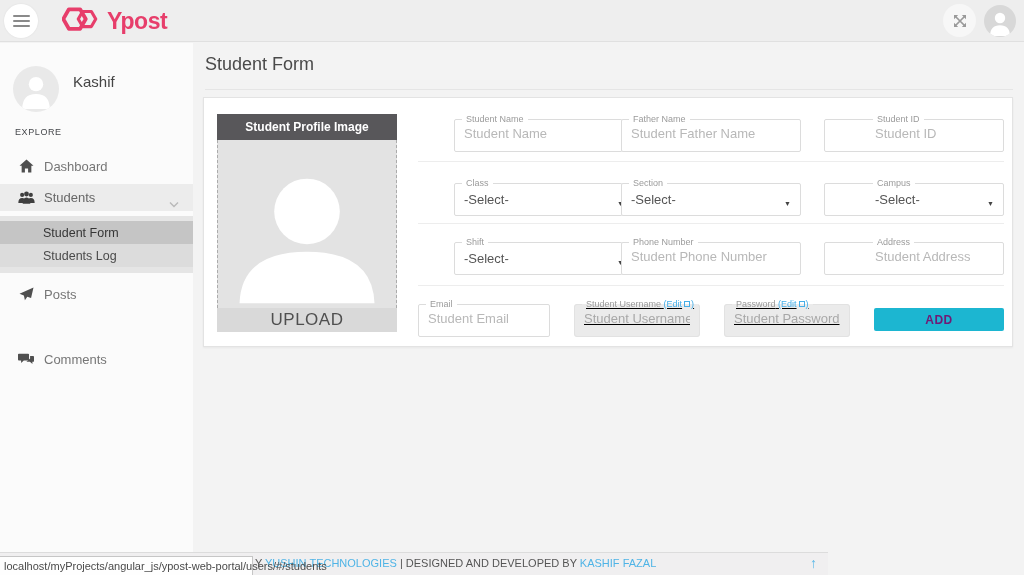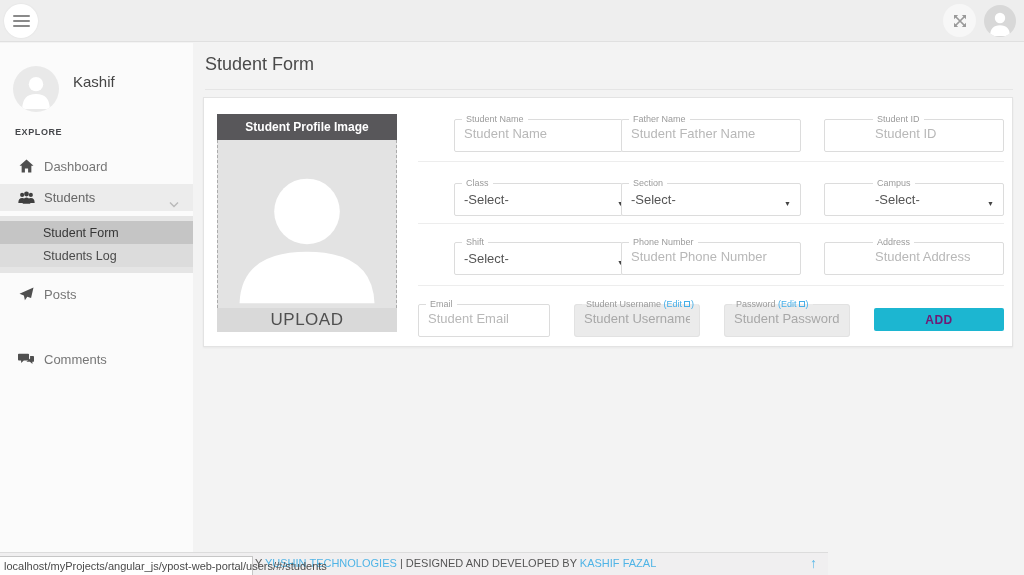--- a/index.html
+++ b/index.html
@@ -16,21 +16,21 @@
   .topbar-right { position:absolute; right:8px; top:4px; display:flex; align-items:center; gap:8px; }
   .fs-btn { width:33px; height:33px; border-radius:50%; background:#f7f7f7; border:none; display:flex; align-items:center; justify-content:center; cursor:pointer; }
   .top-avatar { width:32px; height:32px; border-radius:50%; background:#d8d8d8; overflow:hidden; position:relative; cursor:pointer; }
   .top-avatar svg { position:absolute; left:4px; top:5px; }
 
   
   .sidebar { position:absolute; left:0; top:43px; width:193px; height:509px; background:#fbfbfb; }
   .side-avatar { position:absolute; left:13px; top:23px; width:46px; height:46px; border-radius:50%; background:#e9e9e9; overflow:hidden; }
   .side-avatar svg { position:absolute; left:6px; top:7px; }
   .side-name { position:absolute; left:73px; top:30px; font-size:15px; color:#454545; }
-  .explore { position:absolute; left:15px; top:84px; font-size:9px; font-weight:bold; color:#45474b; letter-spacing:.6px; }
+  .explore { position:absolute; left:15px; top:84px; font-size:9px; font-weight:normal; color:#45474b; letter-spacing:.6px; }
   .nav-item { position:absolute; left:0; width:193px; height:28px; display:flex; align-items:center; cursor:pointer; }
   .nav-item .ico { width:20px; margin-left:16px; display:flex; justify-content:center; }
   .nav-item .lbl { margin-left:8px; font-size:13px; color:#767676; }
   .nav-students { background:#ececec; height:27px; }
   .nav-students .lbl { color:#666; }
   .nav-chev { position:absolute; right:14px; top:10px; }
   .submenu { position:absolute; left:0; top:173px; width:193px; height:57px; background:#e5e5e5; }
   .sub-item { width:193px; height:23px; display:flex; align-items:center; padding-left:43px; font-size:12.5px; color:#4a4a4a; cursor:pointer; }
   .sub-item.active { background:#c5c5c5; color:#363636; margin-top:5px; }
   .sub-item.log { background:#dcdcdc; }
@@ -46,21 +46,21 @@
   .photo-head { height:26px; background:#58575a; color:#fff; font-size:12px; font-weight:bold; display:flex; align-items:center; justify-content:center; }
   .photo-body { height:168px; background:#e3e3e3; border-left:1px dashed #ababab; border-right:1px dashed #ababab; position:relative; overflow:hidden; }
   .photo-body svg { position:absolute; left:14px; bottom:0; }
   .photo-upload { height:24px; background:#d9d9d9; display:flex; align-items:center; justify-content:center; font-size:17px; color:#4f4f4f; letter-spacing:.5px; cursor:pointer; }
 
   
   .ff { position:absolute; width:180px; height:38px; border:1px solid #dcdcdc; border-radius:2px; background:#fff; }
   .ff legend { margin-left:7px; padding:0 4px; font-size:9px; line-height:10px; color:#9b9b9b; white-space:nowrap; }
   .ff input { display:block; width:100%; height:21px; border:none; outline:none; background:transparent; padding:0 9px 2px; font-size:13px; color:#555; font-family:inherit; }
   .ff input::placeholder { color:#b8b8b8; opacity:1; }
-  .ff.disabled { background:#ebebeb; border-color:#e2e2e2; border-radius:3px; }
+  .ff.disabled { background:#ebebeb; border-color:#e2e2e2; border-radius:3px;text-decoration:underline; }
   .ff.disabled input::placeholder { color:#a8a8a8; }
   .selwrap { display:flex; align-items:flex-end; justify-content:space-between; padding:0 9px 2px; height:21px; cursor:pointer; }
   .sel-val { font-size:13px; color:#555; }
   .sel-arrow { font-size:7px; color:#444; margin-top:3px; }
   .edit-link { color:#45aee8; cursor:pointer; }
   .edit-ico { display:inline-block; width:6px; height:6px; border:1px solid #45aee8; margin:0 1px 0 2px; vertical-align:0; }
   .sep { position:absolute; left:214px; width:586px; height:1px; background:#ededed; }
 
   .row1 { top:16px; } .row2 { top:80px; } .row3 { top:139px; } .row4 { top:201px; }
   .c1 { left:214px;margin-left:36px; } .c2 { left:417px; } .c3 { left:620px;padding-left:41px; }
@@ -81,20 +81,29 @@
 <body>
 
 <div class="screen">
 
   <div class="topbar">
     <button class="hamburger">
       <span></span>
         <span></span>
         <span></span>
     </button>
+    <div class="brand">
+      <span>
+        <svg width="40" height="30" viewBox="0 0 64 48" fill="none">
+          <path d="M38 24 L29 39.6 L11 39.6 L2 24 L11 8.4 L29 8.4 Z" stroke="#e73e6b" stroke-width="6" stroke-linejoin="round"></path>
+          <path d="M54 24 L47 36.1 L33 36.1 L26 24 L33 11.9 L47 11.9 Z" stroke="#e73e6b" stroke-width="5" stroke-linejoin="round"></path>
+        </svg>
+      </span>
+      <span class="brand-text">Ypost</span>
+    </div>
     <div class="topbar-right">
       <button class="fs-btn">
         <svg width="16" height="16" viewBox="0 0 16 16">
           <g fill="#9a9a9a">
             <polygon points="2,2 6.2,2 2,6.2"></polygon>
             <polygon points="14,2 14,6.2 9.8,2"></polygon>
             <polygon points="2,14 2,9.8 6.2,14"></polygon>
             <polygon points="14,14 9.8,14 14,9.8"></polygon>
           </g>
           <path d="M3.5 3.5 L12.5 12.5 M12.5 3.5 L3.5 12.5" stroke="#9a9a9a" stroke-width="1.7"></path>

